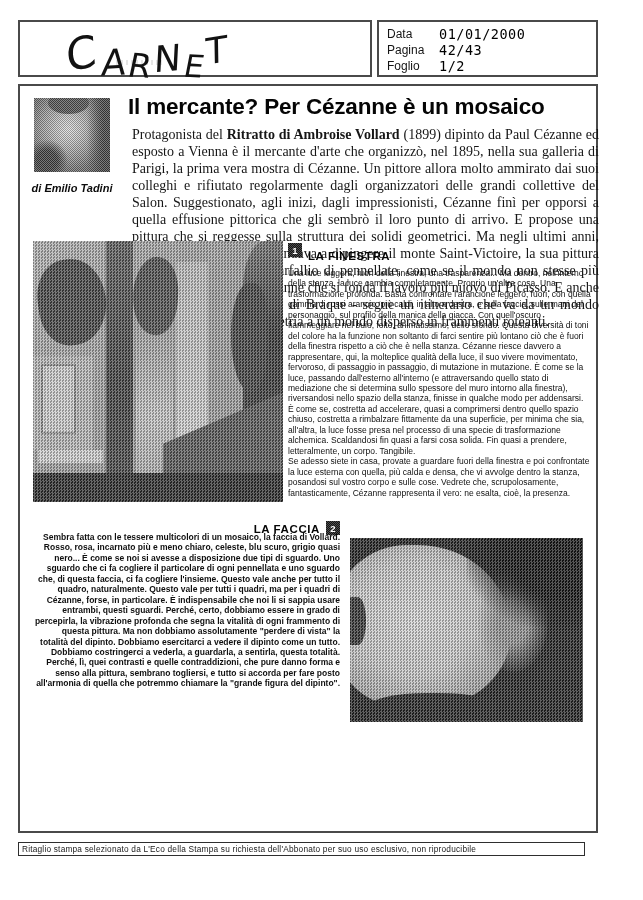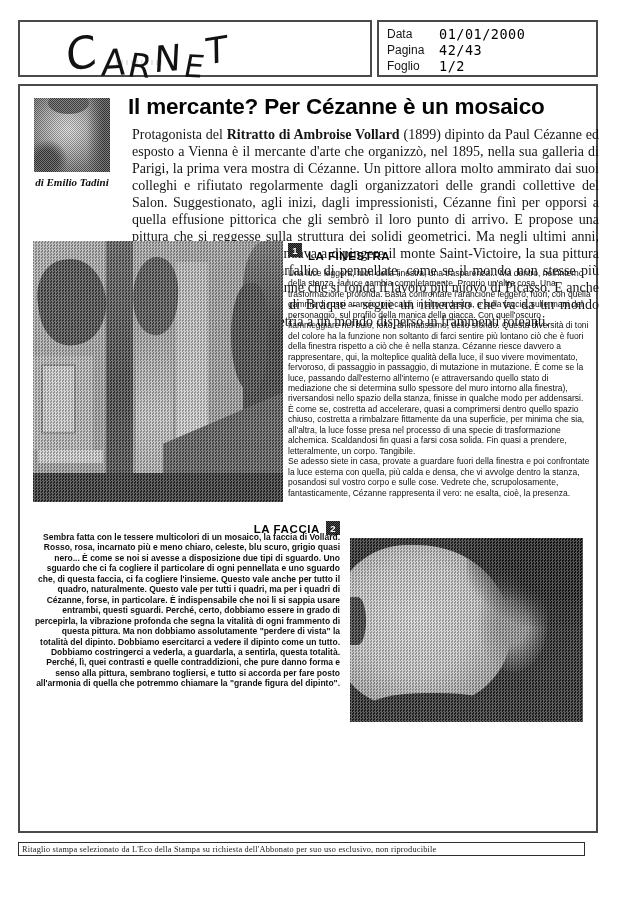--- a/index.html
+++ b/index.html
@@ -25,22 +25,22 @@
   .main-box{position:absolute;left:18px;top:84px;width:580px;height:749px;
             border:2px solid #4a4a4a;box-sizing:border-box;background:#fff;}
 
   .photo{position:absolute;left:14px;top:12px;width:76px;height:74px;overflow:hidden;
          background:radial-gradient(circle at 45% 42%, #dcdcdc 0%, #c0c0c0 22%, #999 45%, #6e6e6e 68%, #555 100%);}
   .ph-dark-r{position:absolute;right:0;top:0;width:30%;height:100%;
              background:linear-gradient(90deg,transparent,#3d3d3d 70%);}
   .ph-dark-bl{position:absolute;left:-10%;bottom:-12%;width:55%;height:55%;border-radius:50%;
               background:radial-gradient(circle,#383838 35%,transparent 72%);}
   .ph-hair{position:absolute;left:18%;top:-8%;width:55%;height:30%;border-radius:50%;background:#4c4c4c;}
-  .byline{position:absolute;left:4px;top:90px;width:96px;text-align:center;
-          font-family:Liberation Serif, serif;font-style:italic;font-weight:bold;font-size:11px;color:#0c0c0c;}
+  .byline{position:absolute;left:4px;top:96px;width:96px;text-align:center;
+          font-family:Liberation Sans, sans-serif;font-style:italic;font-weight:bold;font-size:11px;color:#0c0c0c;}
 
   .title{position:absolute;left:108px;top:8px;margin:0;white-space:nowrap;
          font-size:22.5px;font-weight:bold;letter-spacing:-0.2px;color:#050505;}
   .intro{position:absolute;left:112px;top:40px;width:467px;margin:0;
          font-family:"Liberation Serif",serif;font-size:14px;line-height:17px;
          text-align:justify;color:#161616;}
 
   
   .painting{position:absolute;overflow:hidden;}
   .painting div{position:absolute;}
@@ -89,21 +89,21 @@
   .sec-body{margin:0;font-size:8.5px;line-height:10.45px;font-weight:normal;color:#101010;text-align:left;}
   .sec2-head{position:absolute;left:10px;top:425px;width:310px;display:flex;justify-content:flex-end;
              align-items:flex-end;gap:6px;}
   .sec2-body{position:absolute;left:12px;top:446px;width:308px;margin:0;text-align:right;
              font-size:8.5px;line-height:10.45px;font-weight:bold;color:#101010;}
 
   
   .footer-strip{position:absolute;left:18px;top:842px;width:567px;height:14px;
                 border:1px solid #2e2e2e;box-sizing:border-box;display:flex;align-items:center;
                 background:#fff;}
-  .footer-strip span{font-family:Liberation Serif, serif;font-size:8.3px;letter-spacing:.2px;
+  .footer-strip span{font-family:Liberation Sans, sans-serif;font-size:8.3px;letter-spacing:.2px;
                 padding-left:3px;white-space:nowrap;color:#1a1a1a;}
 </style>
 </head>
 <body>
 
 <div class="page">
 
   <div class="logo-box">
     <div class="scrawl"><span style="font-size: 44px; transform: rotate(-12deg) translateY(4px) skewX(-8deg); margin-right: 3px;">C</span><span style="font-size: 36px; transform: rotate(-3deg) translateY(10px) skewX(-8deg); margin-right: 3px;">A</span><span style="font-size: 33px; transform: rotate(4deg) translateY(12px) skewX(-8deg); margin-right: 3px;">R</span><span style="font-size: 36px; transform: rotate(-5deg) translateY(6px) skewX(-8deg); margin-right: 3px;">N</span><span style="font-size: 31px; transform: rotate(3deg) translateY(12px) skewX(-8deg); margin-right: 3px;">E</span><span style="font-size: 36px; transform: rotate(-9deg) translateY(-2px) skewX(-8deg); margin-right: 3px;">T</span></div>
     <div class="logo-smudge"></div>

